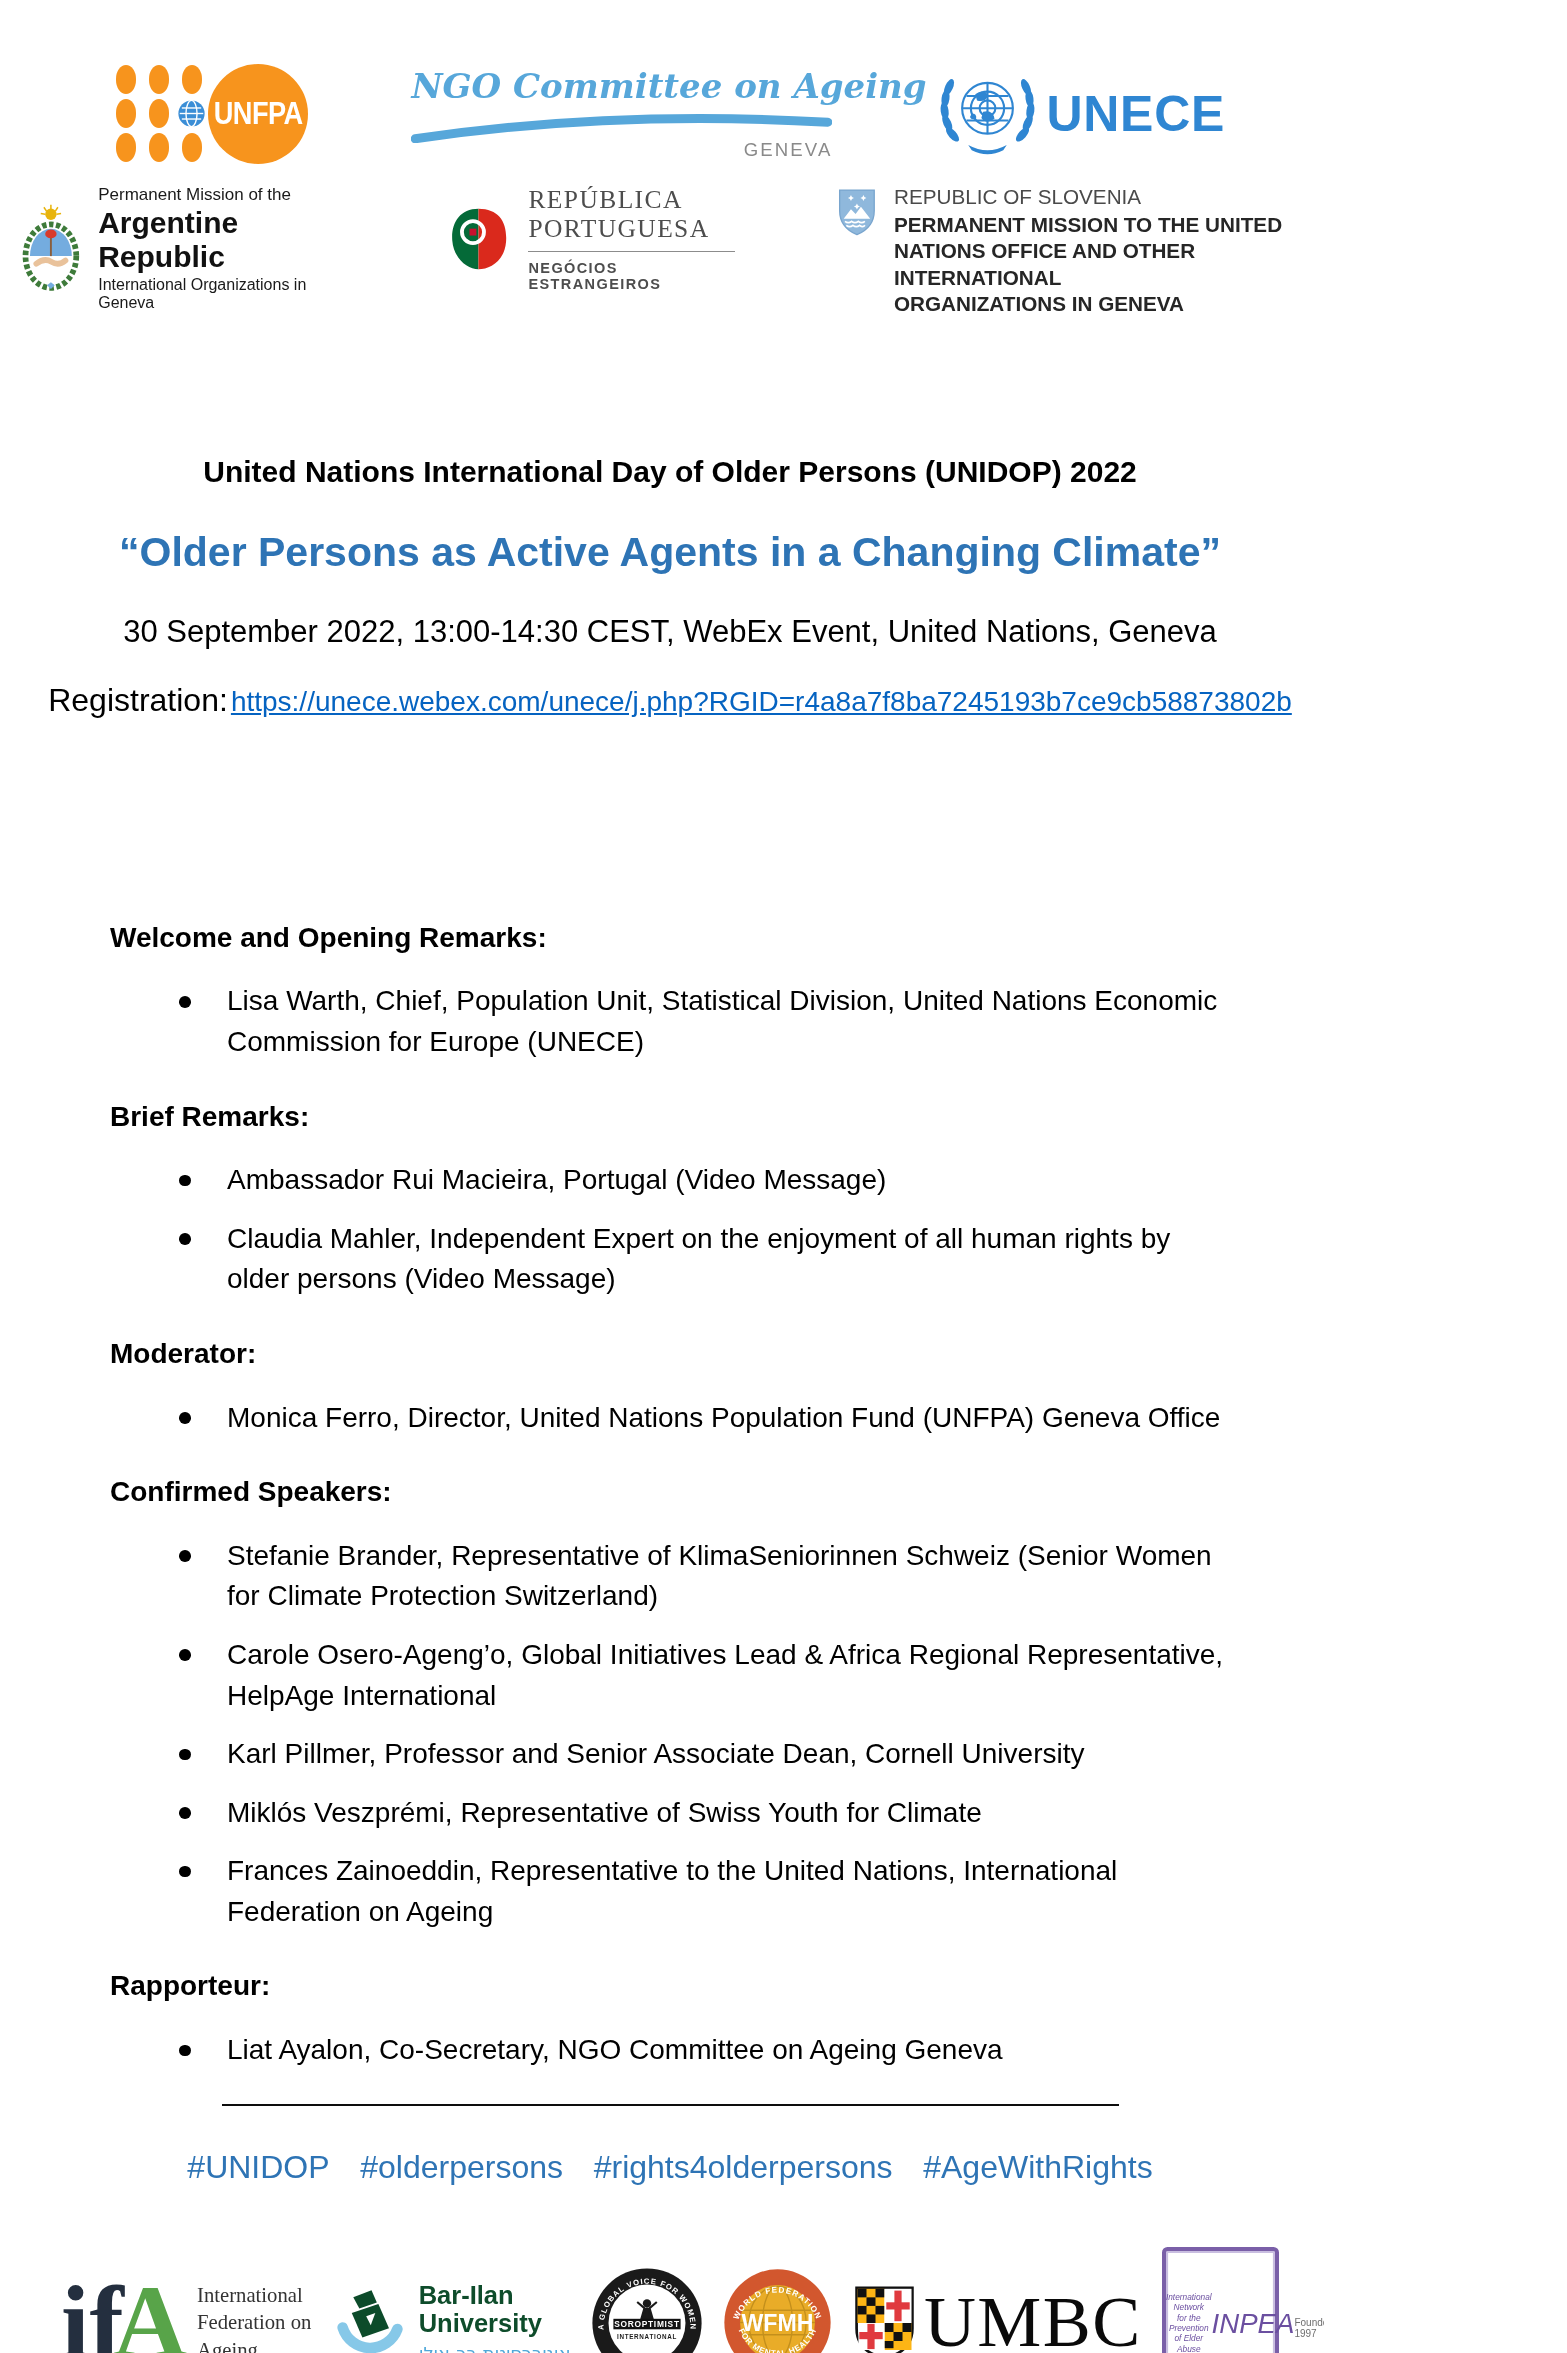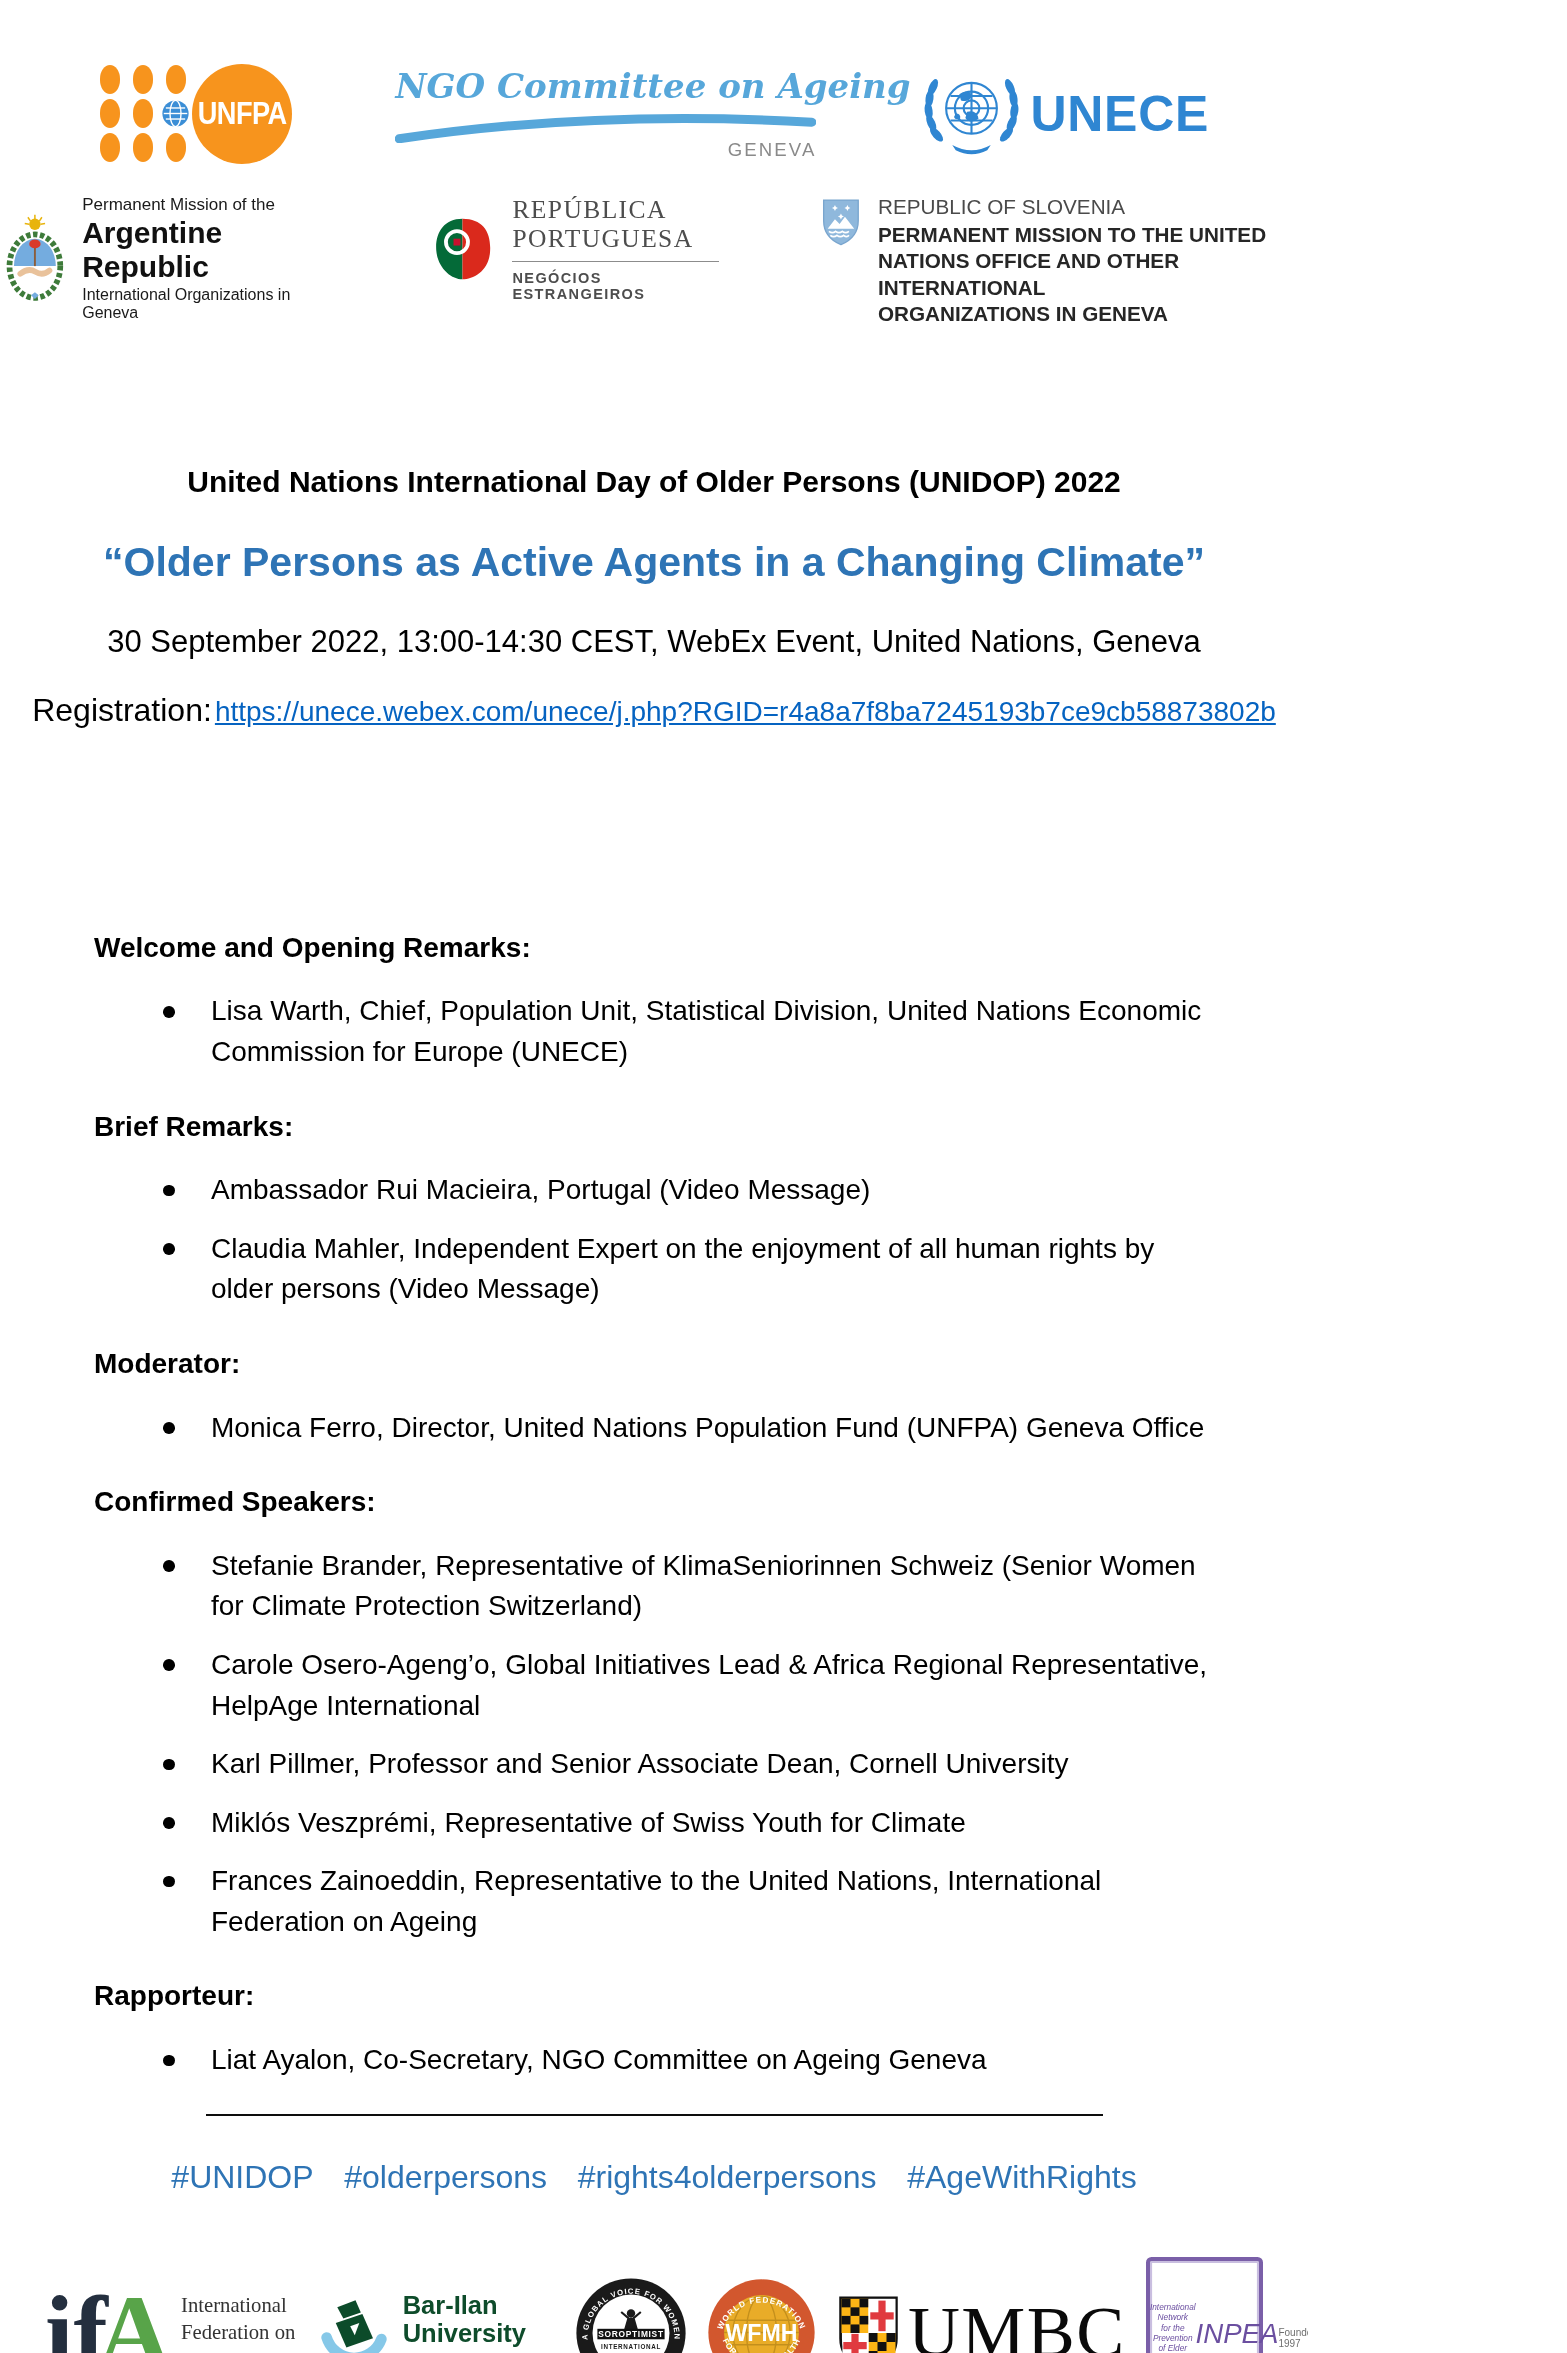--- a/index.html
+++ b/index.html
@@ -1,21 +1,21 @@
 <!DOCTYPE html>
 <html style="font-size:11px"><head>
 <meta charset="utf-8">
 <style>
   html,body{margin:0;padding:0;background:#fff;}
   .page{width:1308px;height:2354px;background:#fff;position:relative;overflow:hidden;
-        font-family:"Liberation Sans",sans-serif;color:#000;}
+        font-family:"Liberation Sans",sans-serif;color:#000;padding-left:16px;}
 
   
   .logo-row1{display:flex;justify-content:center;align-items:center;gap:103px;padding-top:61px;}
-  .logo-row2{display:flex;justify-content:center;align-items:flex-start;gap:97px;margin-top:29px;}
+  .logo-row2{display:flex;justify-content:center;align-items:flex-start;gap:97px;margin-top:19px;}
 
   
   .unfpa{display:flex;align-items:center;}
   .unfpa-grid{display:grid;grid-template-columns:repeat(3,22px);grid-auto-rows:29px;column-gap:11px;row-gap:4.8px;align-items:center;justify-items:center;}
   .unfpa-dot{width:20.7px;height:29px;border-radius:50%;background:#F7941D;}
   .unfpa-circle{width:100px;height:100px;border-radius:50%;background:#F7941D;display:flex;align-items:center;justify-content:center;margin-left:5.5px;}
   .unfpa-word{color:#fff;font-weight:700;font-size:32px;letter-spacing:-0.7px;transform:scaleX(.85);}
 
   
   .ngo{width:421px;display:flex;flex-direction:column;}

